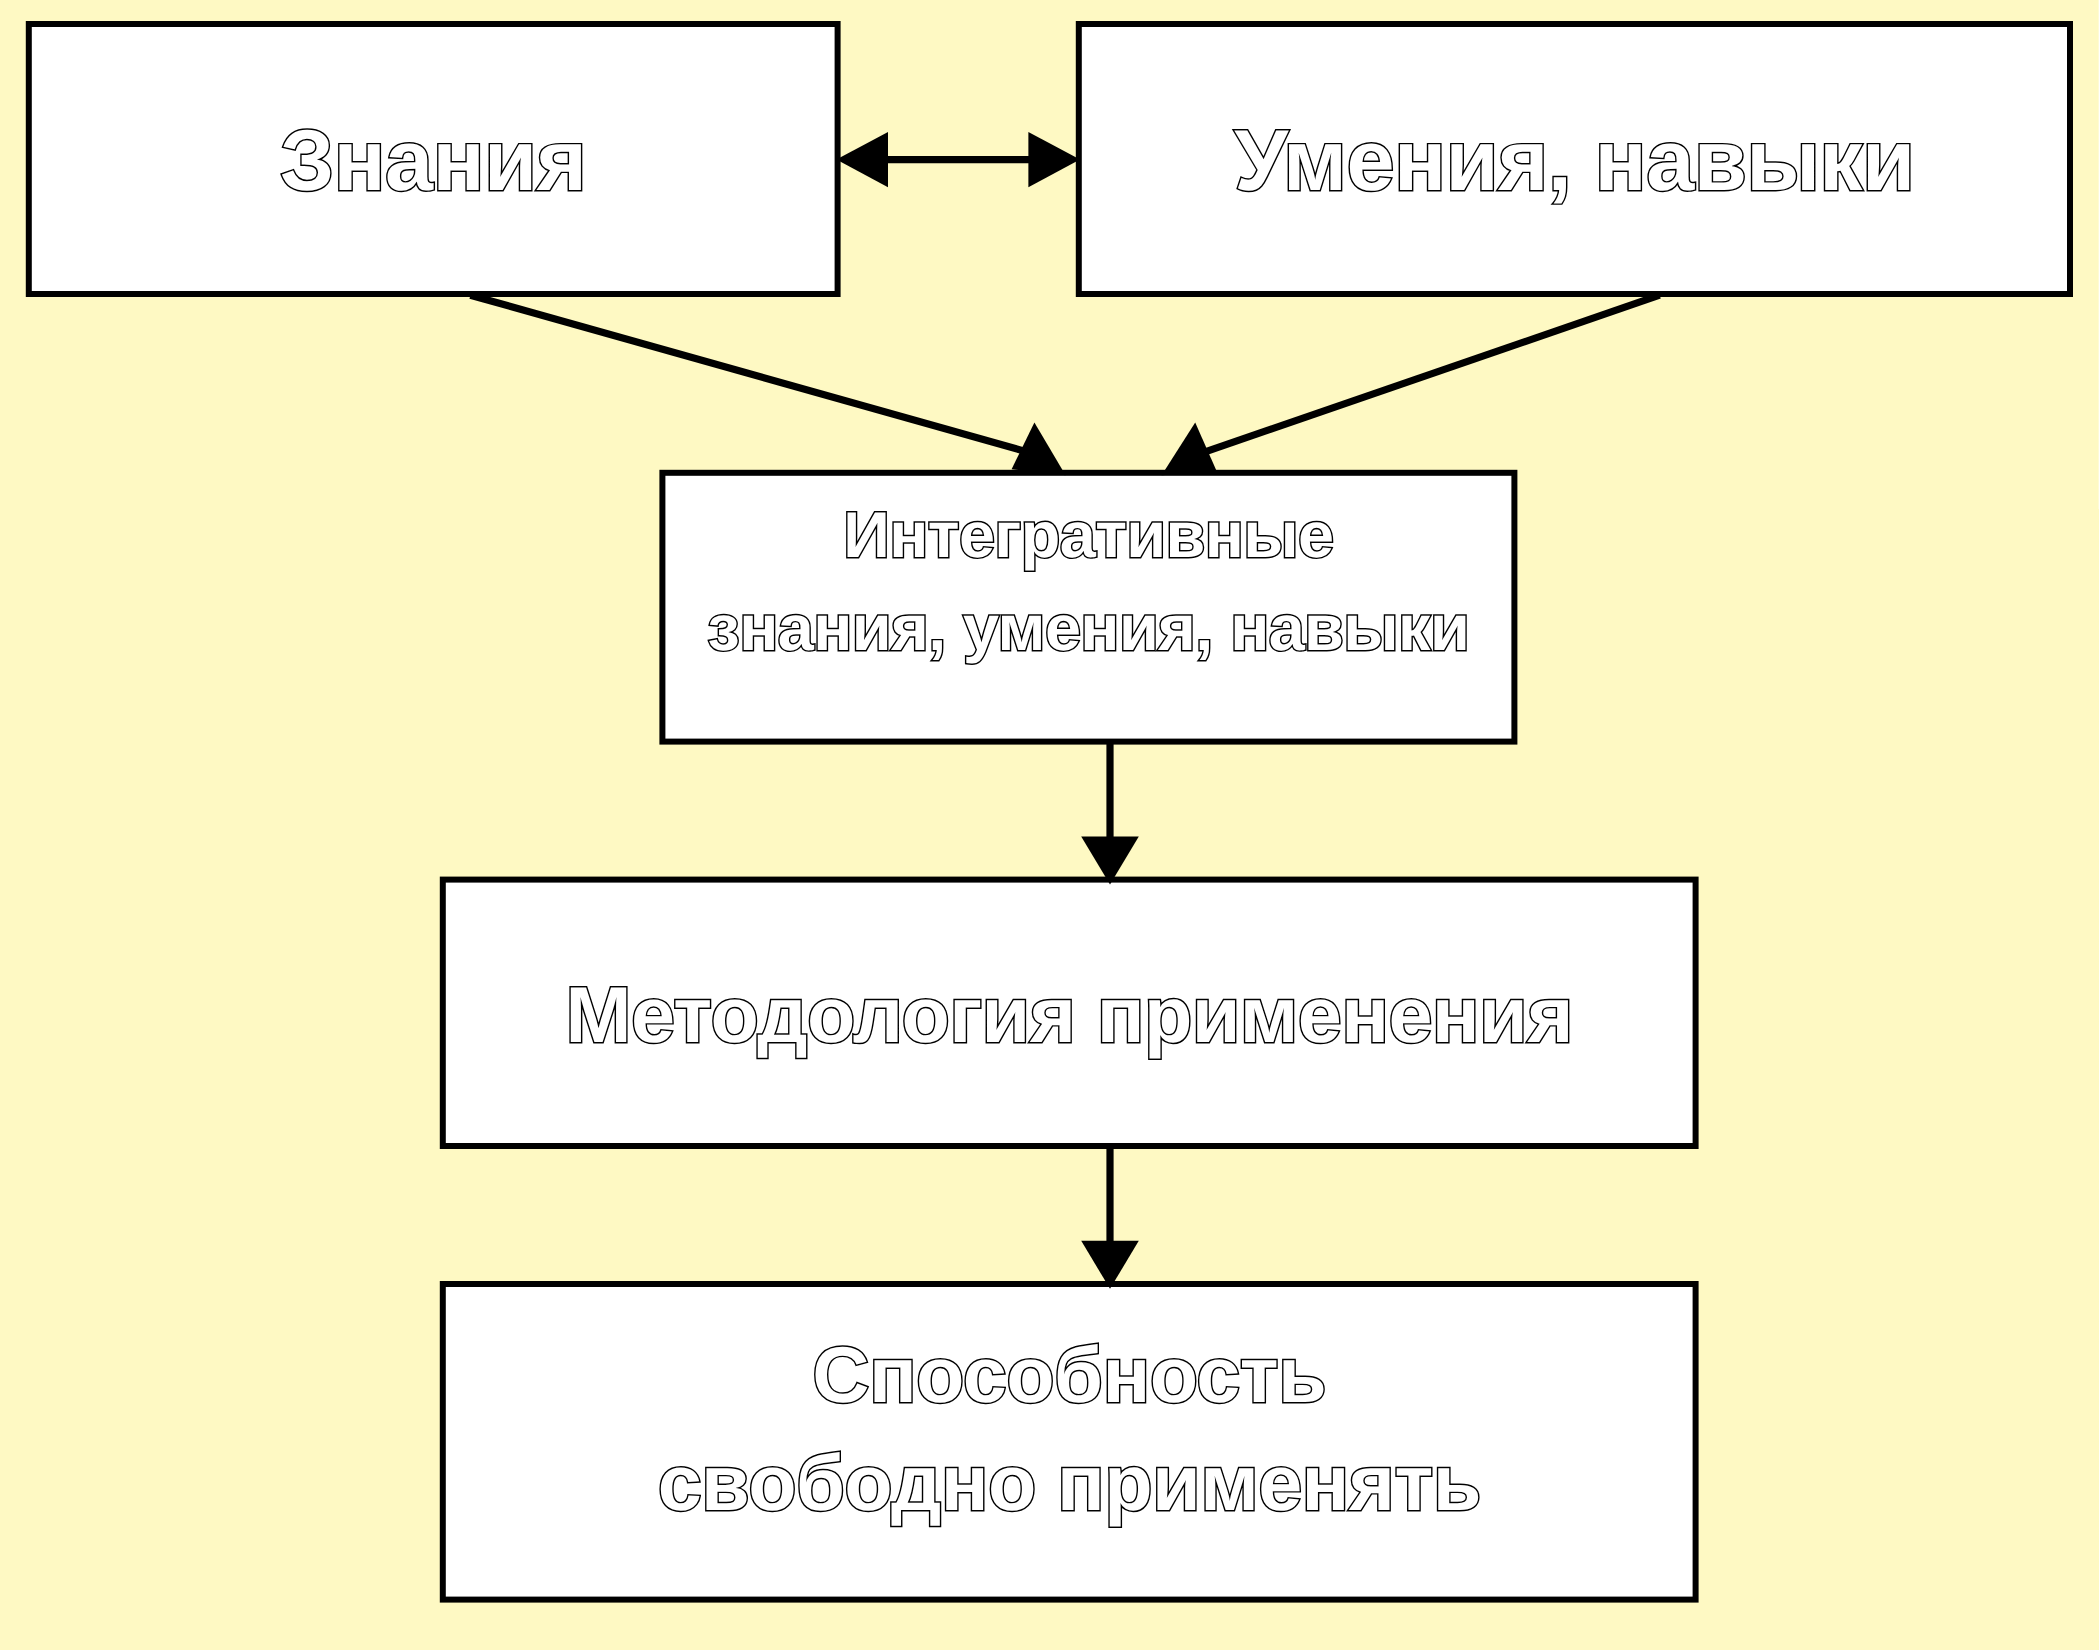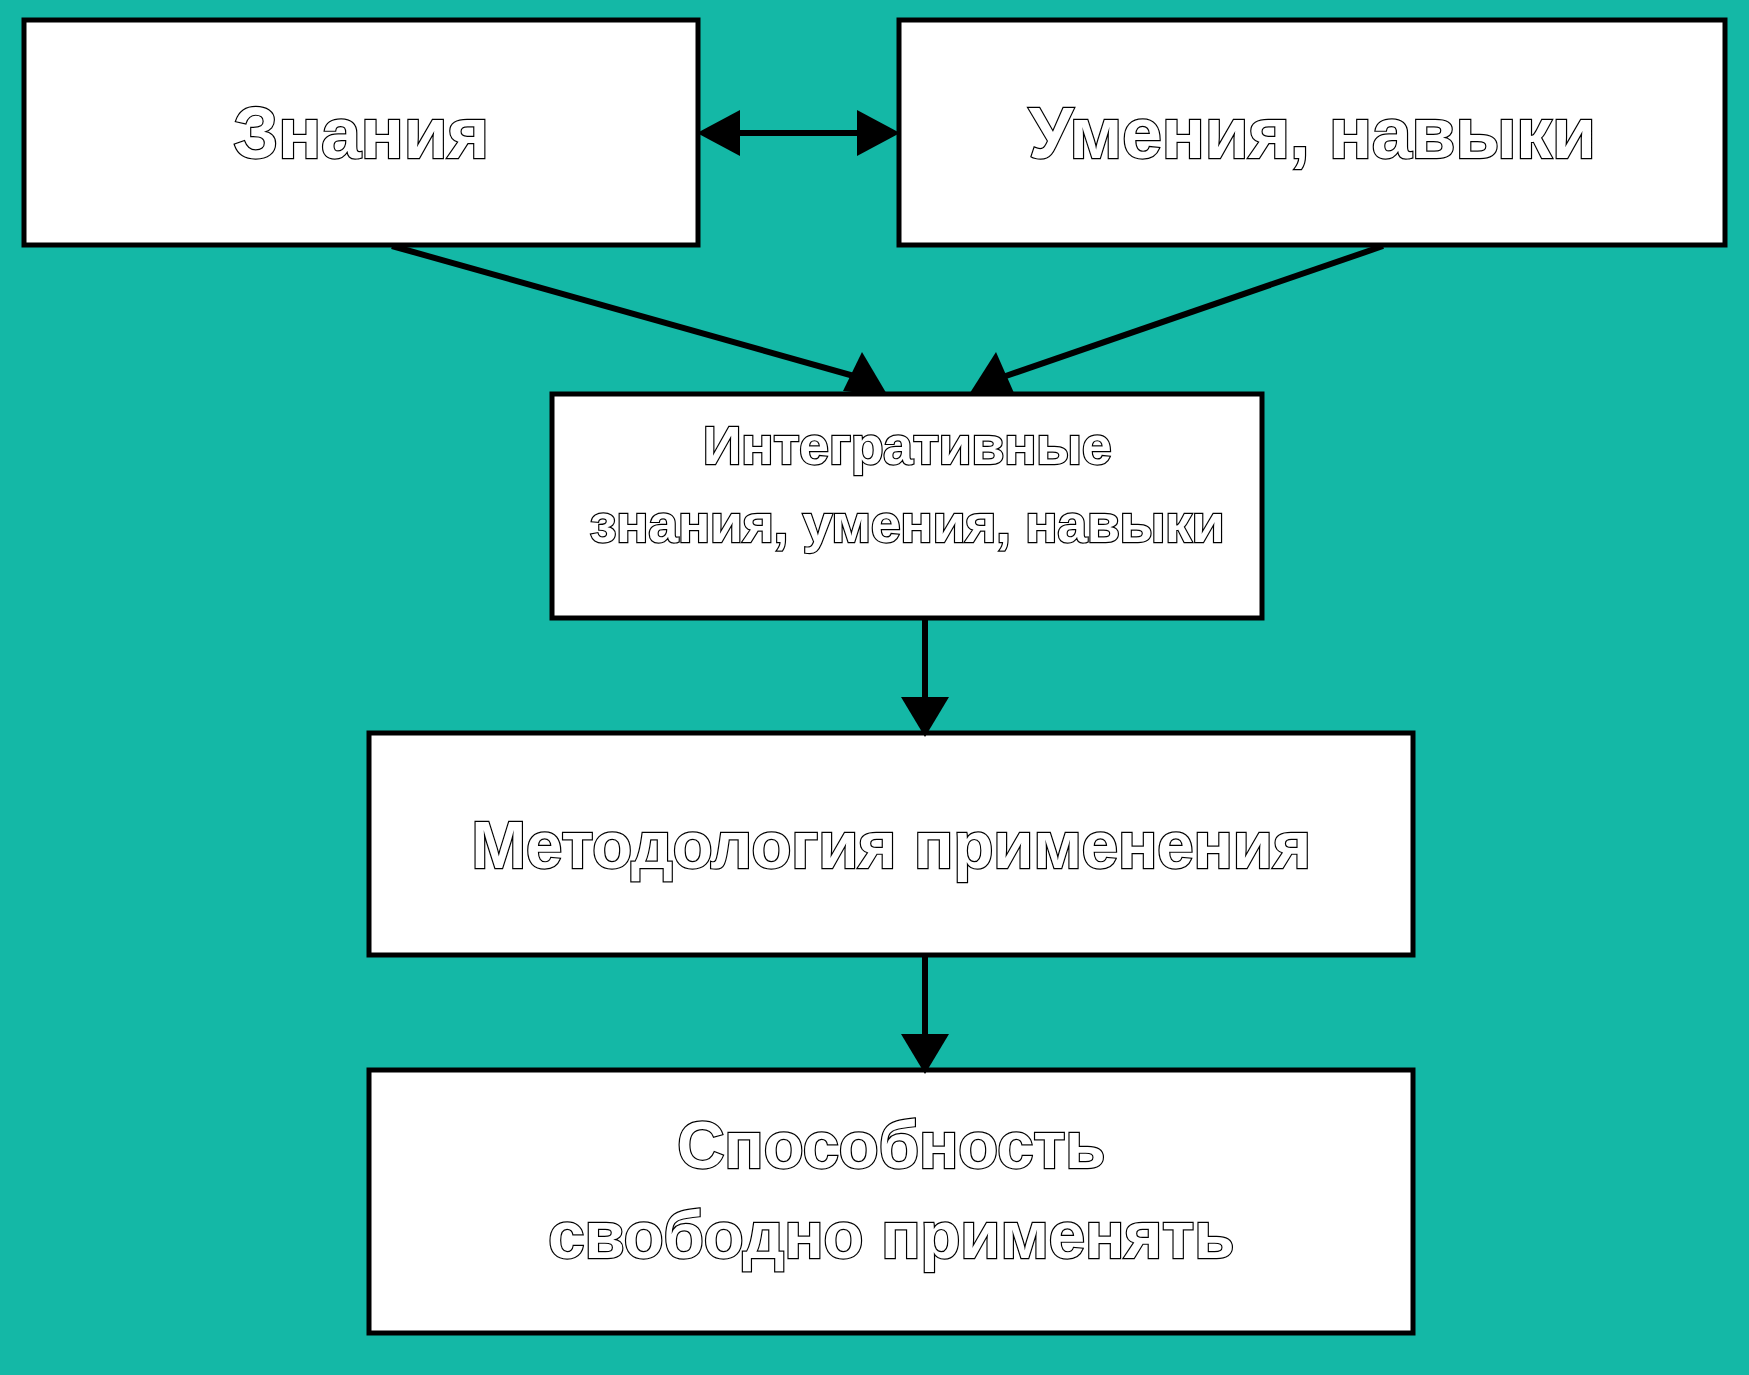--- a/index.html
+++ b/index.html
@@ -8,21 +8,21 @@
     padding: 0;
     background: #ffffff;
   }
   body {
     font-family: "Liberation Sans", sans-serif;
   }
   #diagram-root {
     position: relative;
     width: 1749px;
     height: 1375px;
-    background: #14b8a6;
+    background: #fef9c3;
     overflow: hidden;
   }
   svg.diagram-canvas {
     display: block;
     width: 1749px;
     height: 1375px;
   }
   .node-box {
     fill: #ffffff;
     stroke: #000000;

